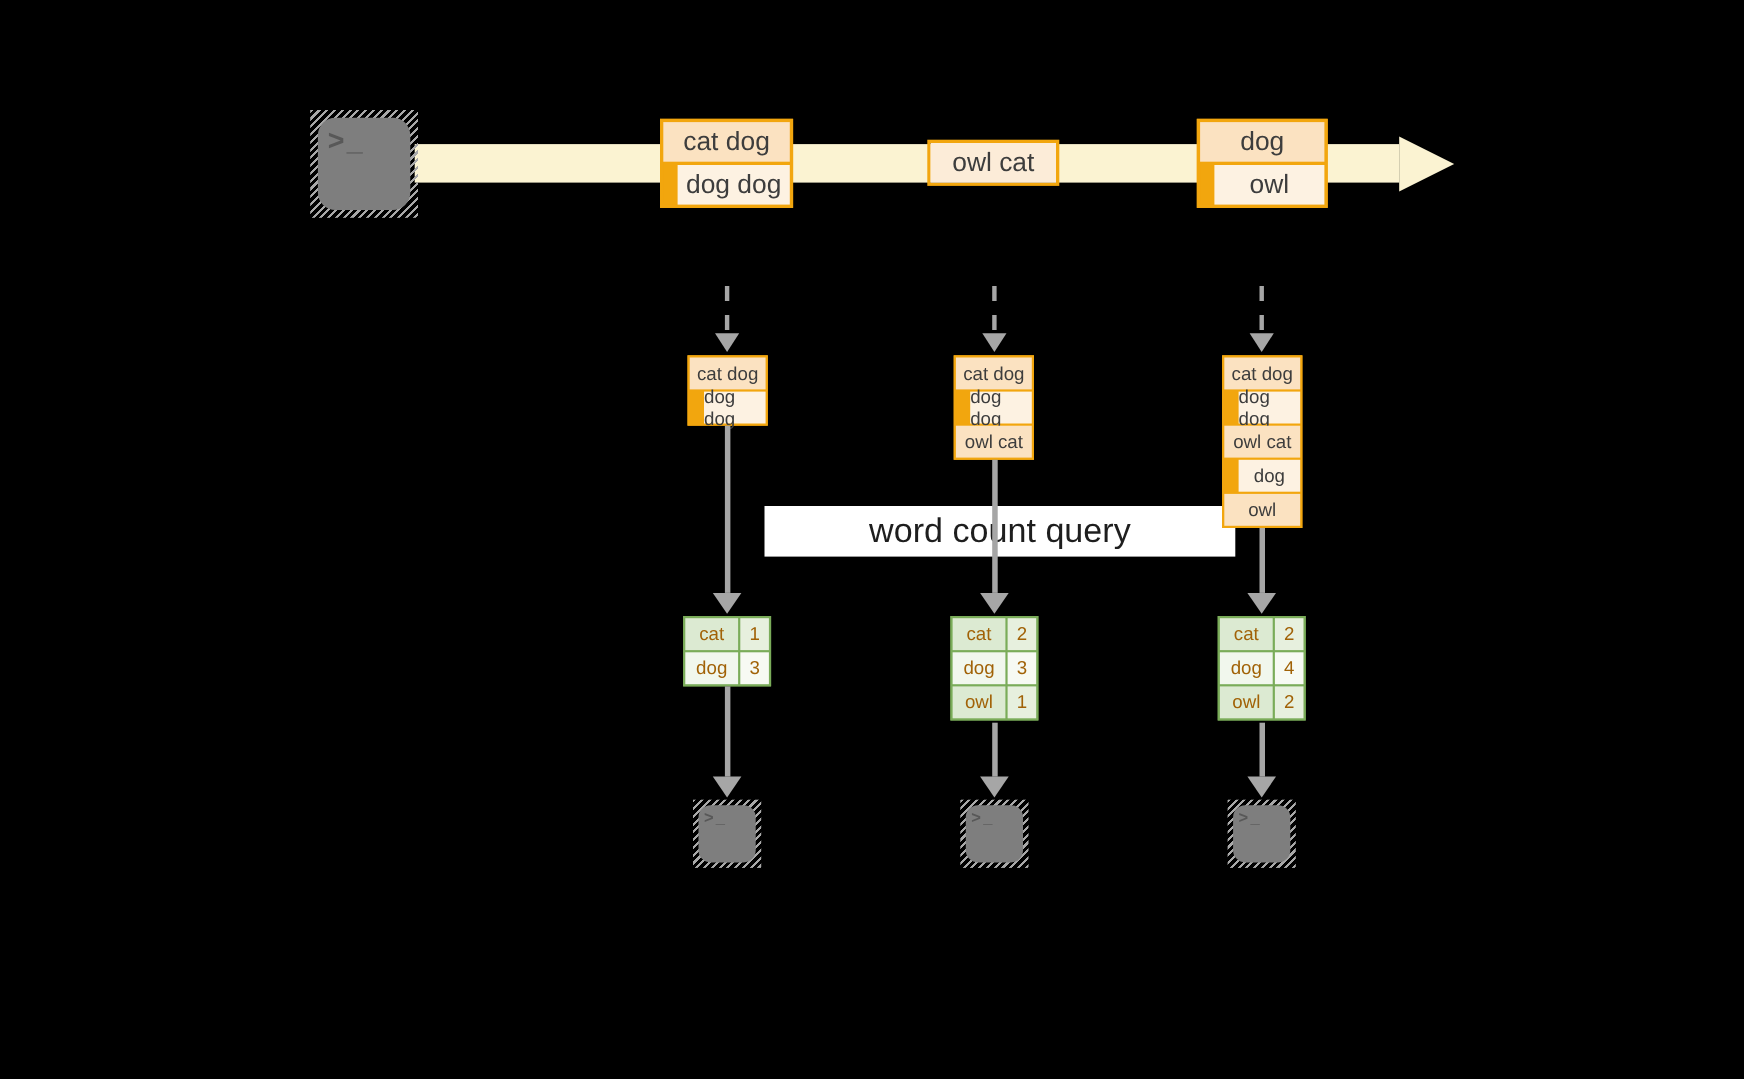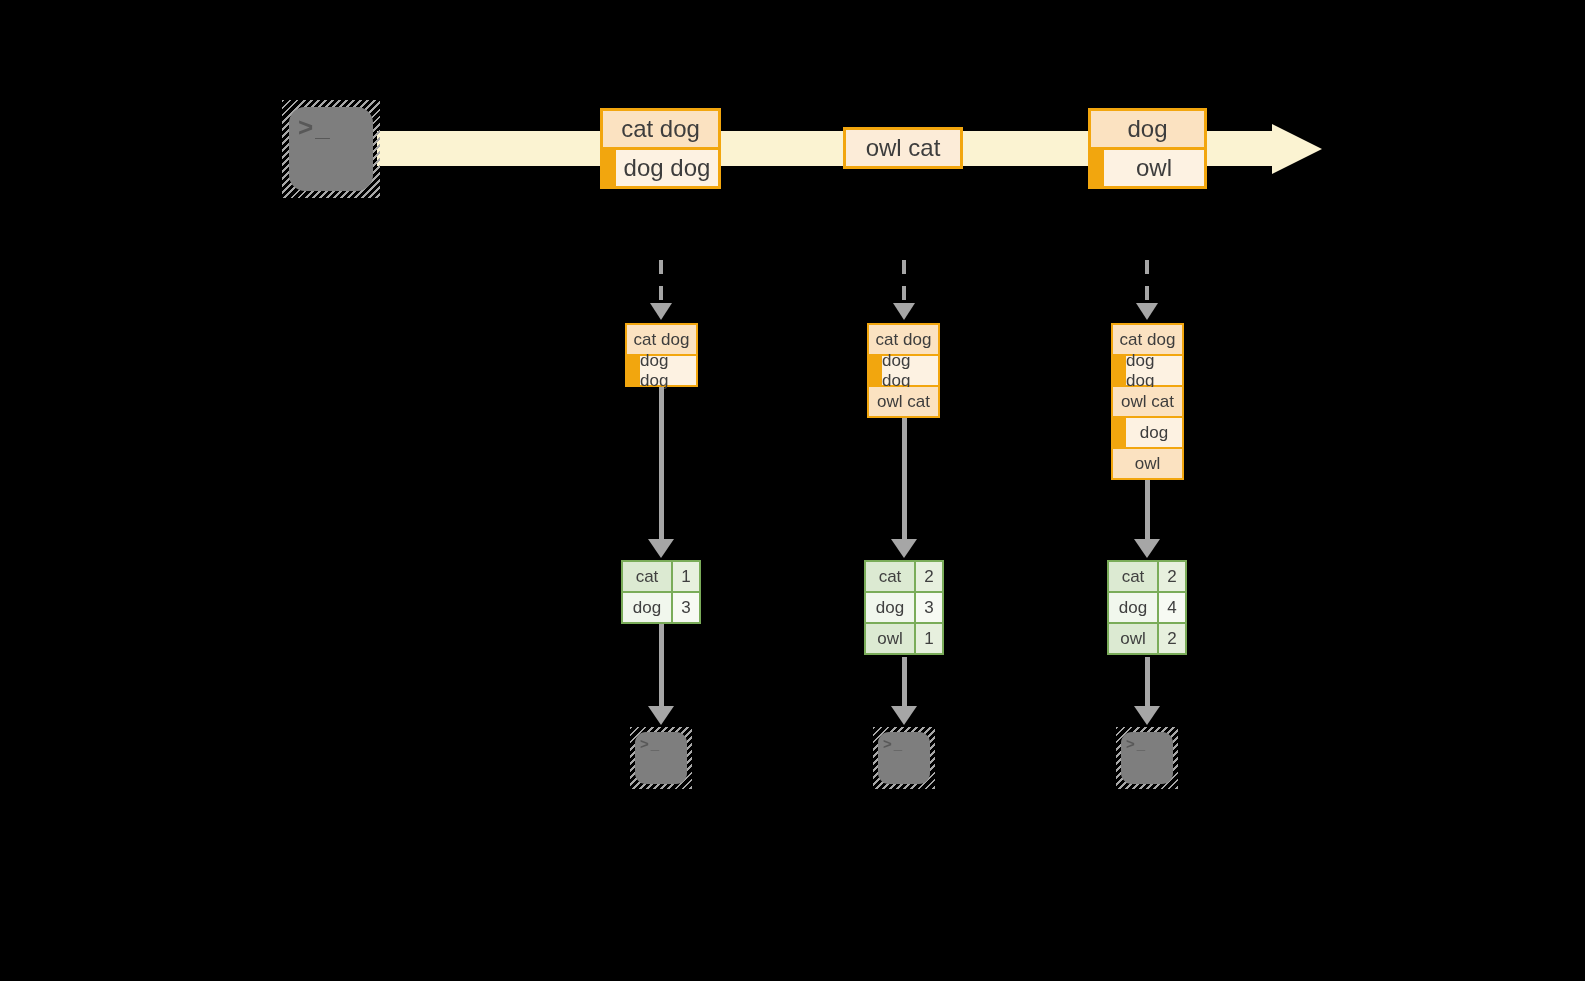--- a/index.html
+++ b/index.html
@@ -81,21 +81,21 @@
     font-size:31px;color:var(--query-text,#1e1e1e);
   }
 
   
   .gtable{
     display:grid;grid-template-columns:48px 26px;grid-auto-rows:29px;gap:2px;
     background:var(--green,#7aac59);border:2px solid var(--green,#7aac59);
   }
   .gtable .cell{
     display:flex;align-items:center;justify-content:center;
-    font-size:17px;color:#404040;
+    font-size:17px;color:#a16207;
   }
   .g-dark{background:var(--green-dark,#dcead2);}
   .g-light{background:var(--green-light,#f1f7ed);}
   .gn-dark{background:var(--green-num-dark,#e7f0de);}
   .gn-light{background:var(--green-num-light,#f7faf3);}
 
   .z3{z-index:3;}
 </style>
 </head>
 <body>
@@ -122,20 +122,23 @@
     <div class="cell fill-light">owl</div>
   </div>
 
   <div class="abs vdash" style="left:659px;top:260px;height:45px;"></div>
   <div class="abs vhead-sm" style="left:650px;top:303px;"></div>
   <div class="abs vdash" style="left:902px;top:260px;height:45px;"></div>
   <div class="abs vhead-sm" style="left:893px;top:303px;"></div>
   <div class="abs vdash" style="left:1145px;top:260px;height:45px;"></div>
   <div class="abs vhead-sm" style="left:1136px;top:303px;"></div>
 
+  <div class="abs querybox" style="left:695px;top:460px;width:428px;height:46px;">
+    <span>word count query</span>
+  </div>
 
   <div class="abs sbox" style="left:625px;top:323px;width:73px;">
     <div class="cell fill-dark">cat dog</div>
     <div class="cell fill-light">dog dog</div>
   </div>
   <div class="abs sbox" style="left:867px;top:323px;width:73px;">
     <div class="cell fill-dark">cat dog</div>
     <div class="cell fill-light">dog dog</div>
     <div class="cell fill-dark">owl cat</div>
   </div>

